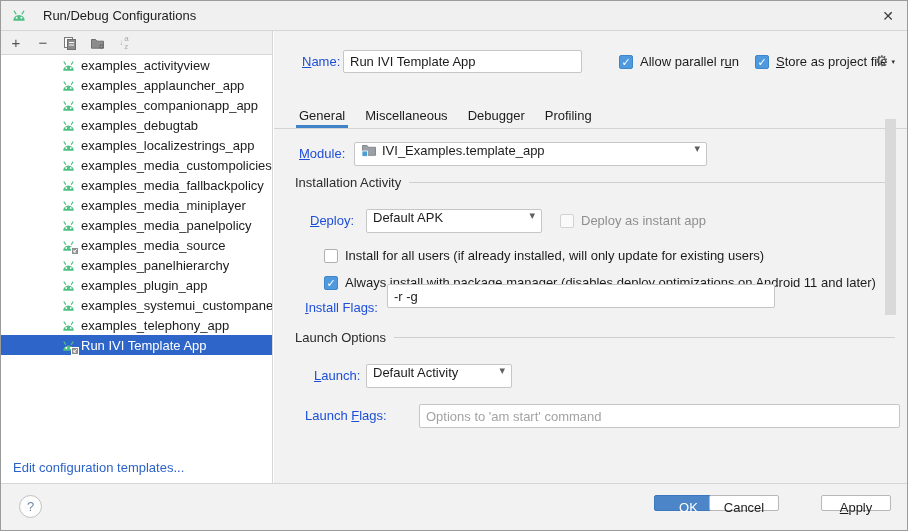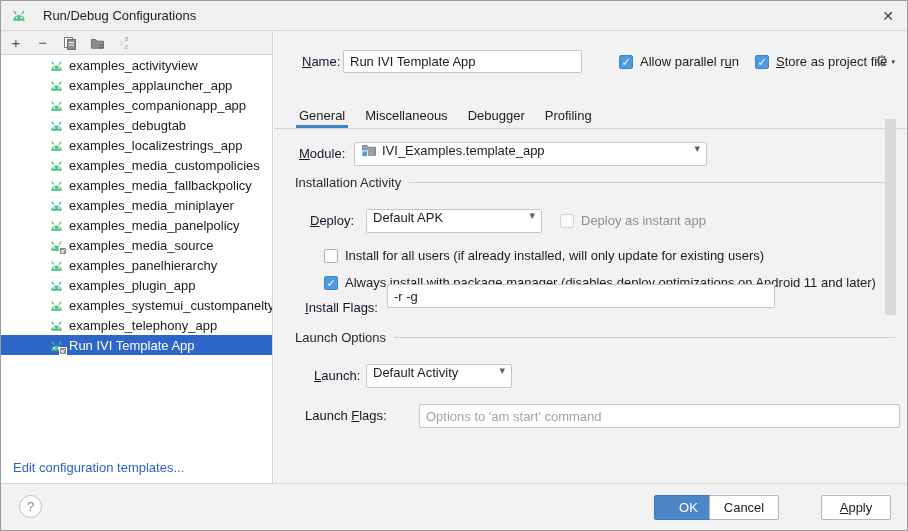--- a/index.html
+++ b/index.html
@@ -18,32 +18,32 @@
   .toolbar { position:absolute; left:0; top:0; width:100%; height:24px; background:#f0f0f0; border-bottom:1px solid #d6d6d6; display:flex; align-items:center; padding-left:7px; gap:11px; }
   .tbtn { width:16px; height:16px; display:flex; align-items:center; justify-content:center; color:#535353; font-size:15px; line-height:16px; }
   .tbtn.disabled { opacity:.42; }
   .sort-stack { display:flex; align-items:center; gap:1px; font-size:8px; line-height:8px; color:#444; }
   .sort-stack .ltrs { display:flex; flex-direction:column; }
 
   .tree { position:absolute; left:0; top:24px; right:0; height:352px; overflow:hidden; }
   .tree-row { height:20px; display:flex; align-items:center; white-space:nowrap; }
   .tree-row.root { padding-left:8px; font-weight:bold; }
   .tree-row.root .chev { width:18px; display:flex; justify-content:center; }
-  .tree-row.child { padding-left:48px; }
+  .tree-row.child { padding-left:60px; }
   .tree-row.selected { background:#2e65c9; color:#fff; }
   .ticon { position:relative; width:16px; height:15px; margin-right:4px; flex:0 0 auto; }
   .ticon svg.droid { position:absolute; left:0; top:1px; }
   .badge { position:absolute; right:-2px; bottom:-2px; width:8px; height:8px; background:#8f8f8f; border:1px solid #fff; display:flex; align-items:center; justify-content:center; }
   .tlabel { overflow:hidden; }
 
   .edit-templates { position:absolute; left:12px; bottom:8px; color:#2c63c8; cursor:pointer; }
 
   
   .right-panel { position:absolute; left:273px; top:30px; right:0; bottom:47px; background:#f2f2f2; }
-  .right-panel .lbl { position:absolute; line-height:24px; color:#0f172a;text-align:center; }
+  .right-panel .lbl { position:absolute; line-height:24px; color:#1d4ed8;text-align:center; }
   u { text-decoration:underline; }
 
   .field, .combo { background:#fff; border:1px solid #c6c6c6; border-radius:2px; height:24px; font-family:inherit; font-size:13px; color:#1c1c1c; }
   input.field { padding:0 6px; outline:none; }
   input.field::placeholder { color:#a3a3a3; }
   .combo { position:absolute; display:flex; align-items:flex-start; padding:0 6px; }
   .combo .arrow { margin-left:auto; color:#5f5f5f; font-size:11px; line-height:11px; }
   .combo .micon { margin-right:5px; display:flex; }
 
   .name-row-label { left:28px; top:19px; }
@@ -85,21 +85,21 @@
   .launch-label { left:40px; top:333px; }
   .launch-combo { left:92px; top:333px; width:146px; }
   .lflags-label { left:31px; top:373px; }
   .lflags-input { position:absolute; left:113px; top:373px; width:481px;margin-left:32px; }
 
   .vscroll { position:absolute; left:611px; top:88px; width:11px; height:196px; background:#d9d9d9; }
 
   
   .footer { position:absolute; left:0; bottom:0; width:100%; height:47px; background:#f2f2f2; border-top:1px solid #d6d6d6; }
   .help-btn { position:absolute; left:18px; top:11px; width:23px; height:23px; border:1px solid #c0c0c0; border-radius:50%; background:#fdfdfd; color:#70889f; text-align:center; line-height:21px; font-size:13px; }
-  .btn { position:absolute; top:11px; height:25px; border:1px solid #b8b8b8; border-radius:2px; background:#fff; color:#1c1c1c; font-family:inherit; font-size:13px; text-align:center; line-height:23px; }
+  .btn { position:absolute; top:11px; height:16px; border:1px solid #b8b8b8; border-radius:2px; background:#fff; color:#1c1c1c; font-family:inherit; font-size:13px; text-align:center; line-height:23px; }
   .btn-ok { left:653px; width:69px; background:#4c86c8; border-color:#3c78bd; color:#fff; }
   .btn-cancel { left:708px; width:70px; }
   .btn-apply { left:820px; width:70px; }
 
   svg { display:block; }
 </style>
 </head>
 <body>
 
 <div class="dialog">

